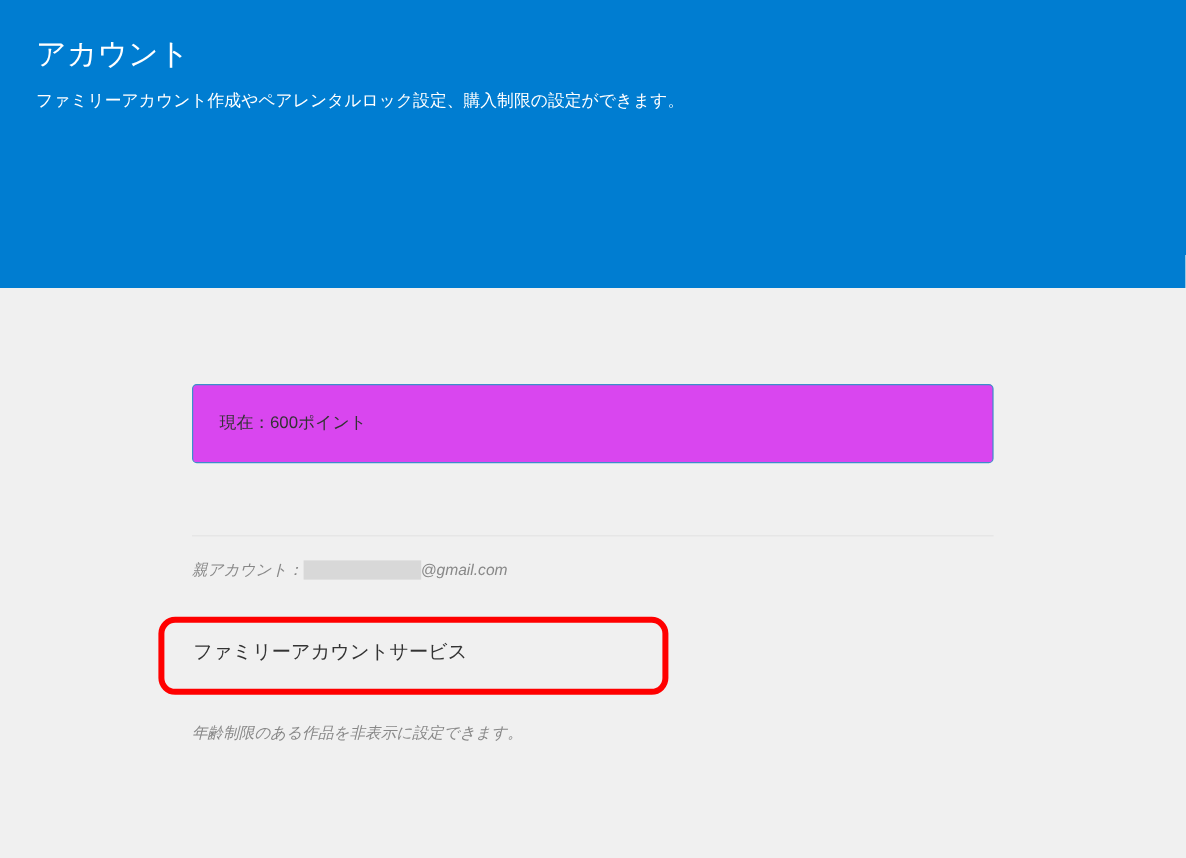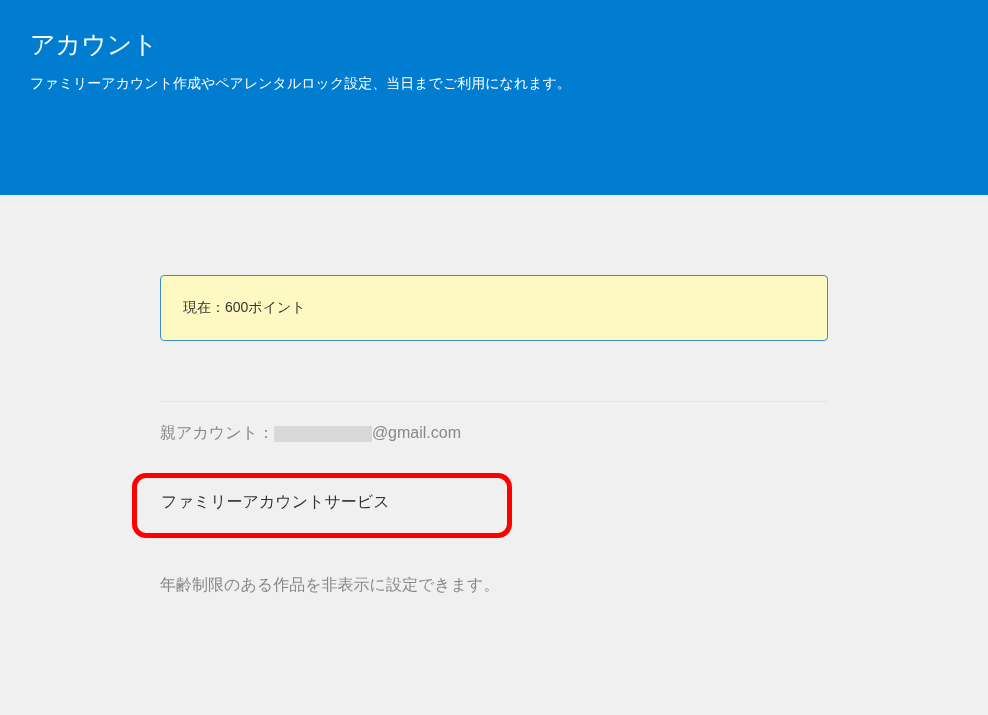--- a/index.html
+++ b/index.html
@@ -11,36 +11,36 @@
       font-family: "Hiragino Kaku Gothic ProN", "Meiryo", sans-serif;
       background: #f0f0f0;
       width: 988px;
       height: 715px;
       overflow: hidden;
     }
     .header {
       background: #007dd1;
       color: #ffffff;
       padding: 28px 30px 90px 30px;
-      height: 195px;
+      height: 240px;
     }
     .header-title {
       font-size: 25px;
       font-weight: normal;
       margin-bottom: 14px;
     }
     .header-subtitle {
       font-size: 14px;
     }
     .content {
       padding: 80px 160px 0 160px;
     }
     .points-box {
       border: 1.5px solid #3d8ec9;
-      background: #fef9c3;
+      background: #d946ef;
       border-radius: 4px;
       padding: 20px 22px;
       margin-bottom: 60px;
     }
     .points-line {
       font-size: 14px;
       color: #333;
       line-height: 1.7;
     }
     .divider {
@@ -50,49 +50,50 @@
     }
     .section {
       margin-bottom: 28px;
     }
     .section-title {
       font-size: 16px;
       color: #333;
       margin-bottom: 6px;
     }
     .section-desc {
-      font-size: 16px;
+      font-size: 13px;
       color: #888;
       line-height: 1.6;
+      font-style: italic;
     }
     .redacted {
       display: inline-block;
       width: 98px;
       height: 16px;
       background: #d8d8d8;
       vertical-align: middle;
     }
     .highlight-box {
       border: 5px solid #ff0000;
       border-radius: 14px;
       padding: 14px 18px 14px 24px;
       margin-left: -28px;
-      margin-bottom: 34px;
-      width: 380px;
+      margin-bottom: 22px;
+      width: 425px;
     }
     .highlight-box .section-title {
       margin-bottom: 6px;
     }
   </style>
 </head>
 <body>
 
 <div class="header">
   <h1 class="header-title">アカウント</h1>
-  <p class="header-subtitle">ファミリーアカウント作成やペアレンタルロック設定、当日までご利用になれます。</p>
+  <p class="header-subtitle">ファミリーアカウント作成やペアレンタルロック設定、購入制限の設定ができます。</p>
 </div>
 
 <div class="content">
 
   <div class="points-box">
     <div class="points-line">現在：600ポイント</div>
   </div>
 
   <hr class="divider">
 

